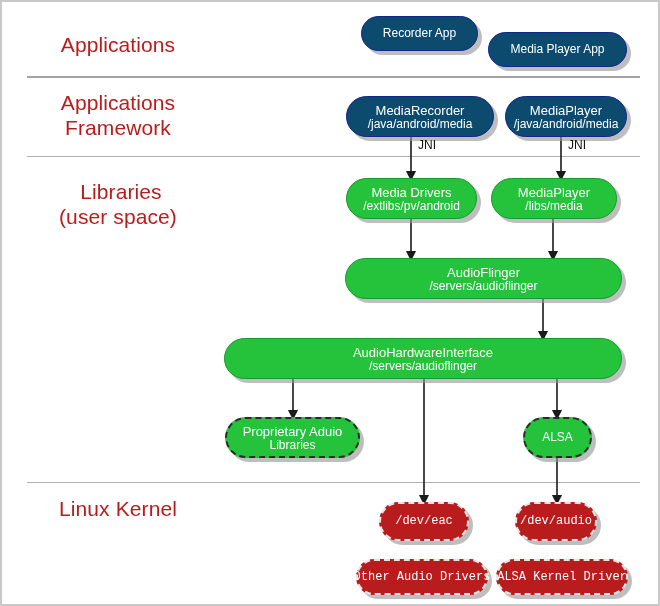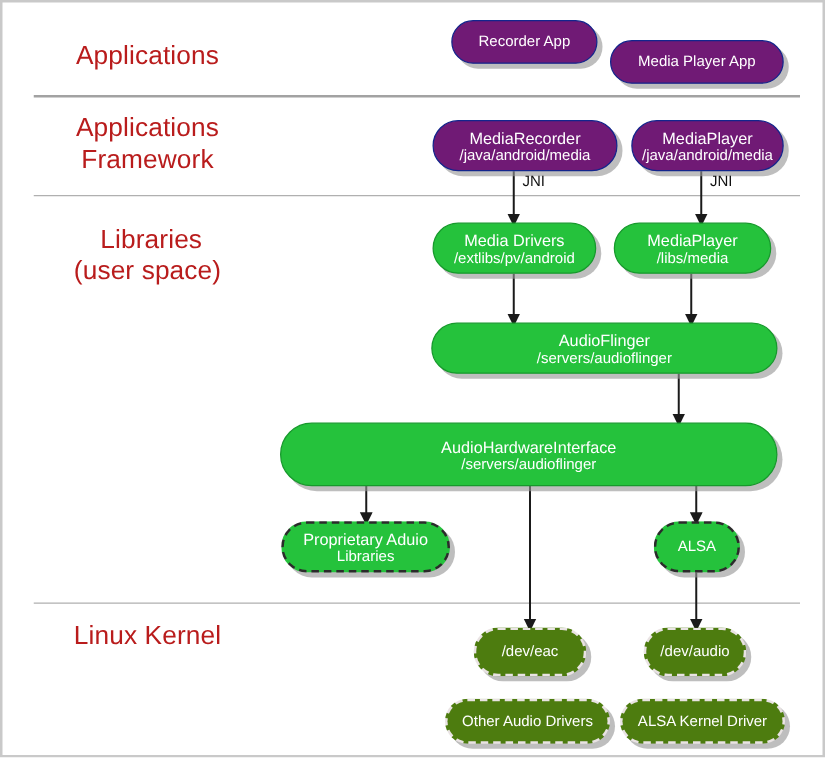--- a/index.html
+++ b/index.html
@@ -70,23 +70,23 @@
     white-space: nowrap;
   }
   .node .sub {
     font-size: 12px;
     line-height: 12px;
     white-space: nowrap;
     margin-top: 0px;
   }
   .node.small .title { font-size: 12px; }
 
-  .blue  { background: #701a75; border: 1px solid #13258c; }
+  .blue  { background: #0c4a6e; border: 1px solid #13258c; }
   .green { background: #25c23c; border: 1px solid #17992c; }
-  .red   { background: #4d7c0f; border: 1px solid #8c0101; }
+  .red   { background: #b91c1c; border: 1px solid #8c0101; font-family: Liberation Mono, monospace; }
 
   .green.dashed { border: 2px dashed #2b2b2b; }
   .red.dashed   { border: 2px dashed #e9e3e3; }
 
   
   .edge-label {
     position: absolute;
     font-size: 12px;
     color: #111111;
     z-index: 4;
@@ -152,21 +152,21 @@
         <div class="sub">/extlibs/pv/android</div>
       </div>
       <div class="node green" style="left: 489px; top: 176px; width: 126px; height: 41px;">
         <div class="title">MediaPlayer</div>
         <div class="sub">/libs/media</div>
       </div>
       <div class="node green" style="left: 343px; top: 256px; width: 277px; height: 41px;">
         <div class="title">AudioFlinger</div>
         <div class="sub">/servers/audioflinger</div>
       </div>
-      <div class="node green" style="left: 222px; top: 336px; width: 398px; height: 51px; align-items: center;">
+      <div class="node green" style="left: 222px; top: 336px; width: 398px; height: 41px; align-items: center;">
         <div class="title">AudioHardwareInterface</div>
         <div class="sub">/servers/audioflinger</div>
       </div>
       <div class="node green dashed" style="left: 223px; top: 415px; width: 135px; height: 41px;">
         <div class="title">Proprietary Aduio</div>
         <div class="sub">Libraries</div>
       </div>
       <div class="node green dashed small" style="left: 521px; top: 415px; width: 69px; height: 41px;">
         <div class="title">ALSA</div>
       </div>

